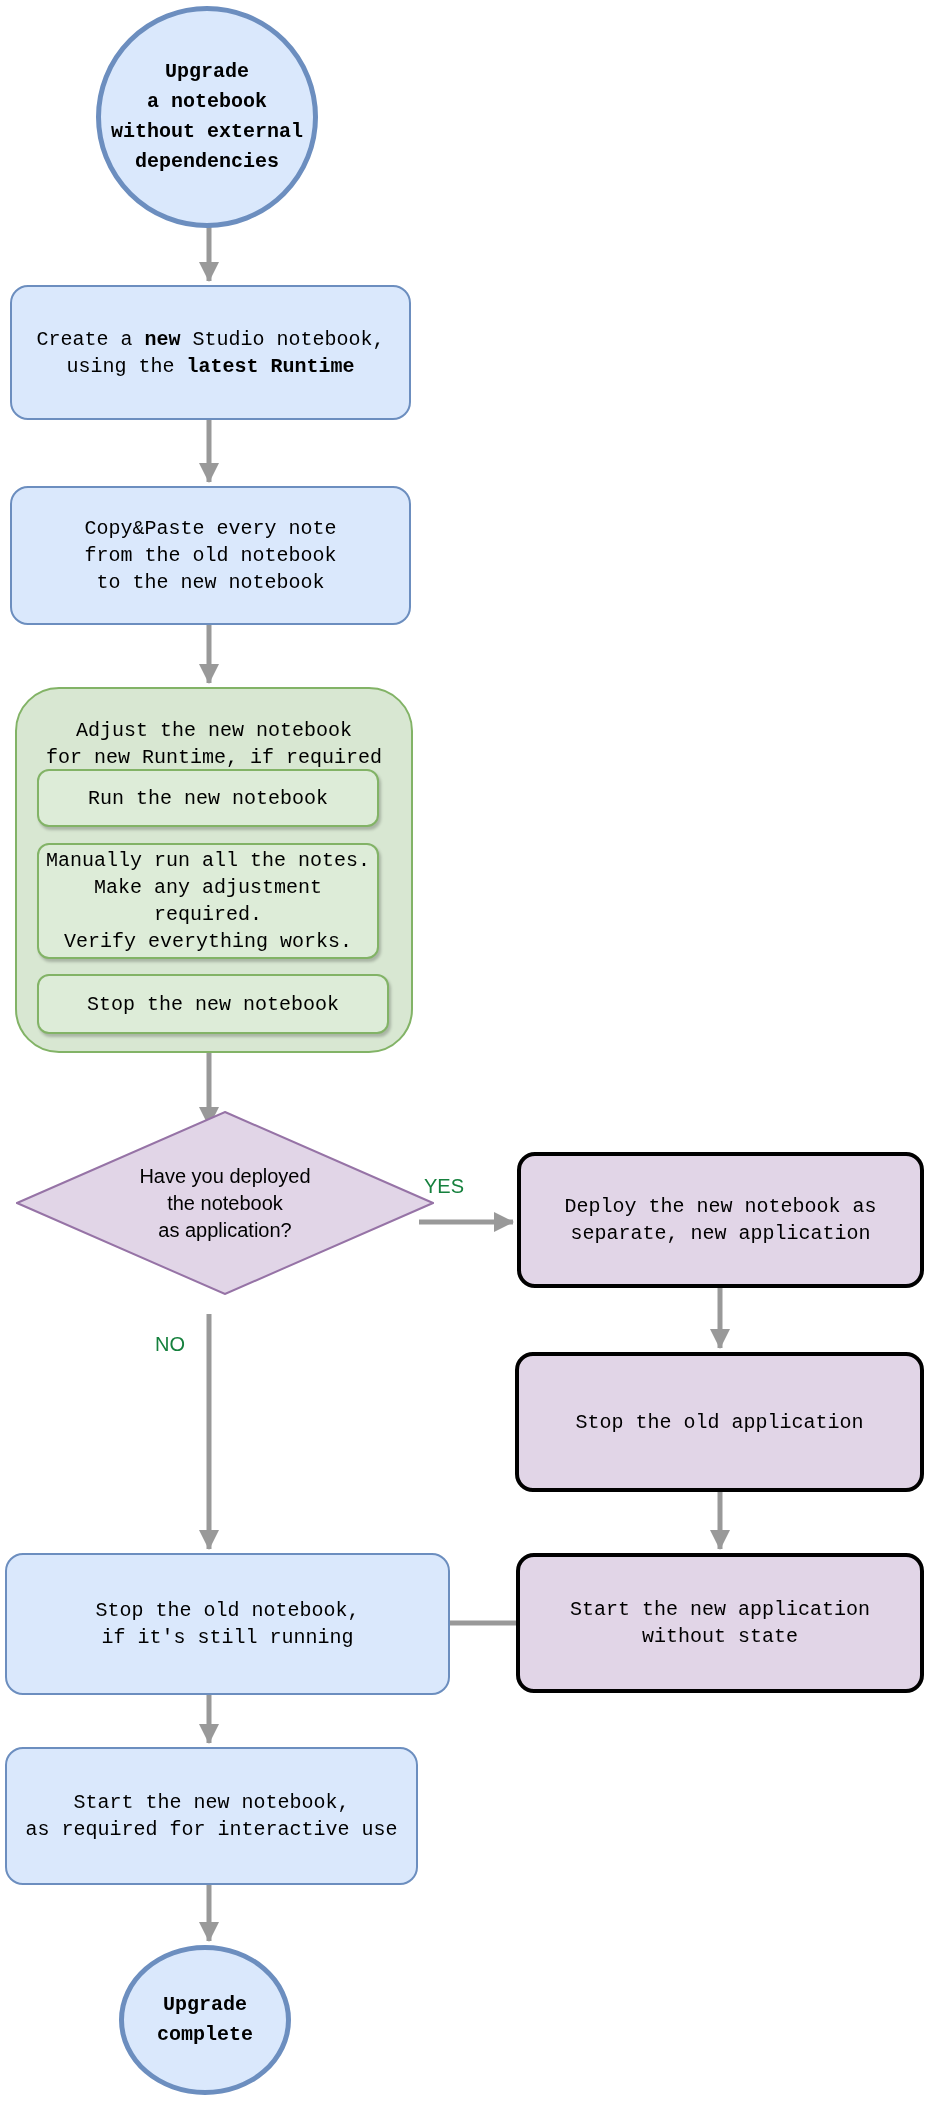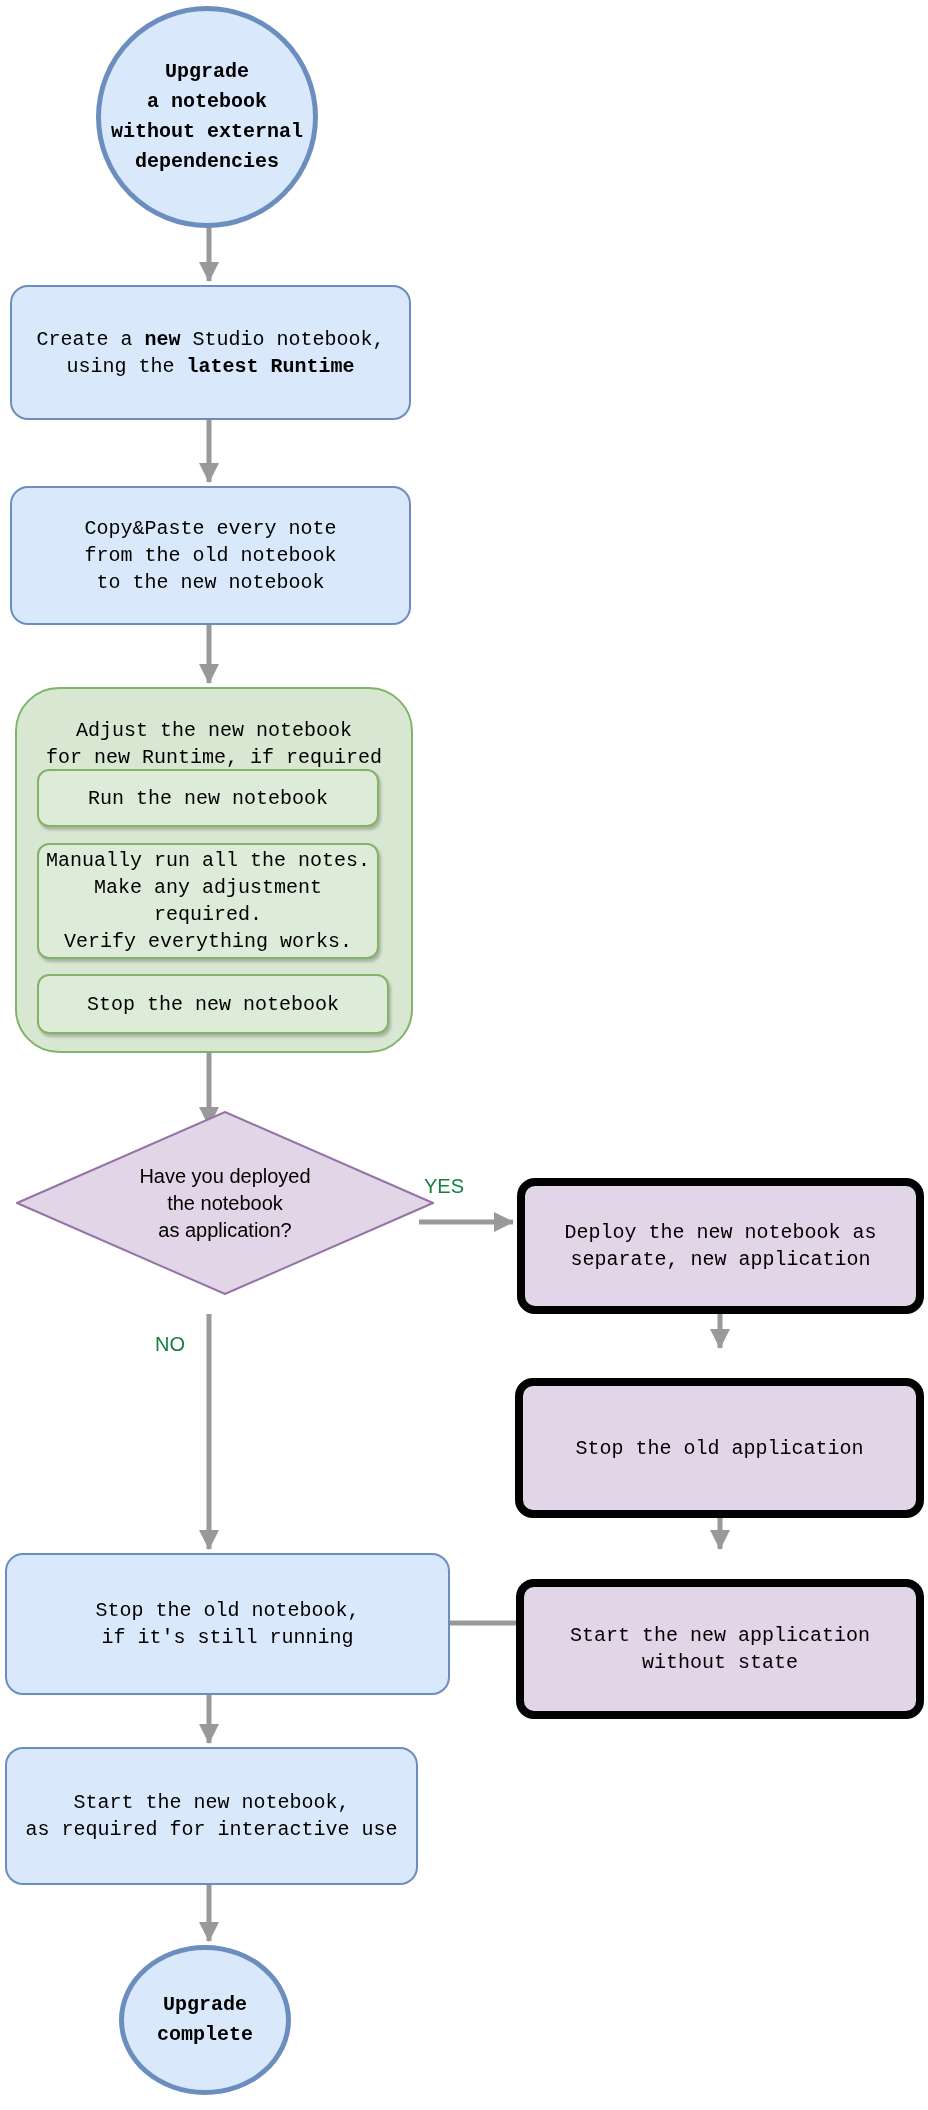--- a/index.html
+++ b/index.html
@@ -9,21 +9,21 @@
   }
   .arrows { position:absolute; left:0; top:0; }
   .node {
     position:absolute; box-sizing:border-box;
     display:flex; flex-direction:column; align-items:center; justify-content:center;
     text-align:center; font-size:20px; line-height:27px; color:#000000;font-family:Liberation Mono, monospace;
   }
   .line { display:block; }
   .b { font-weight:bold;text-align:center; }
   .blue   { background:#dae8fc; border:2px solid #6c8ebf; border-radius:18px; }
-  .purple { background:#e1d5e7; border:8px solid #000000; border-radius:18px;margin-top:26px; }
+  .purple { background:#e1d5e7; border:4px solid #000000; border-radius:18px; }
   .circle {
     background:#dae8fc; border:5px solid #6c8ebf; border-radius:50%;
     font-weight:bold; line-height:30px;
   }
   .green-group {
     background:#d8e7d2; border:2px solid #82b366; border-radius:44px;
     justify-content:flex-start; padding-top:28px;
   }
   .green-step {
     background:#ddecd8; border:2px solid #82b366; border-radius:12px;

